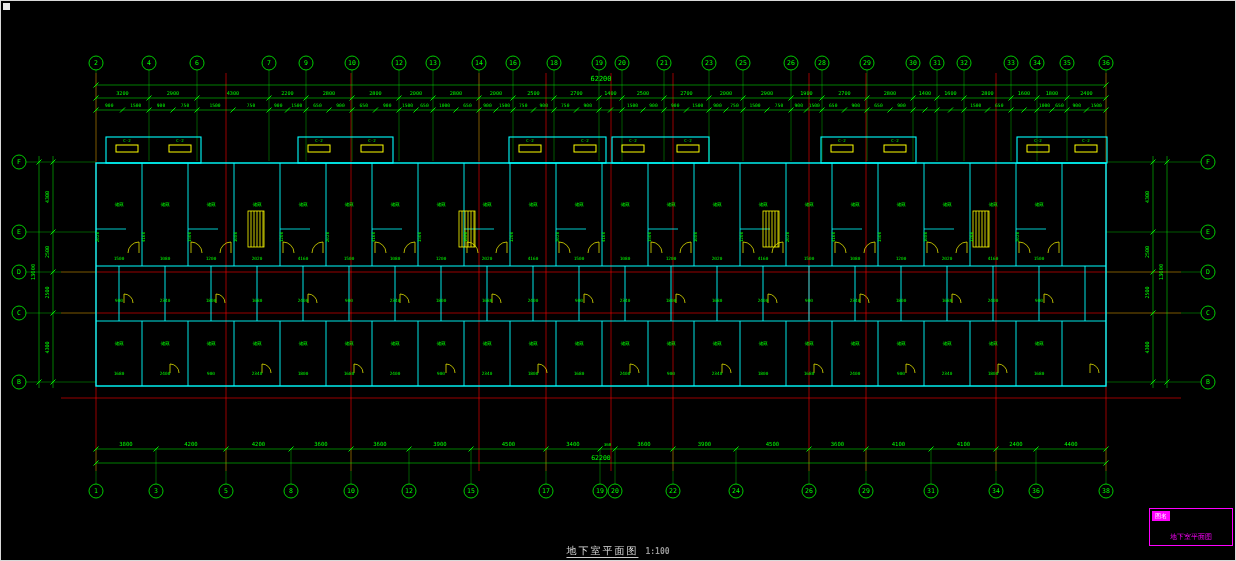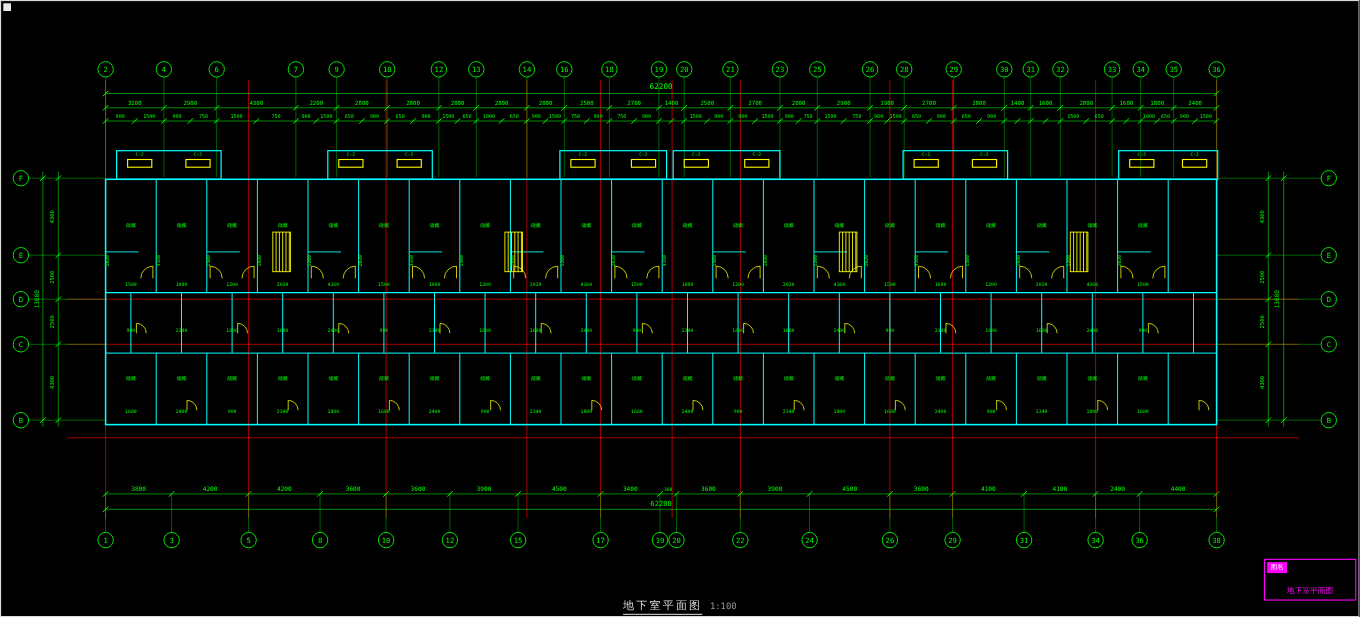--- a/index.html
+++ b/index.html
@@ -5,21 +5,21 @@
   html,body{margin:0;padding:0;background:#000;}
   .stage{position:relative;width:1236px;height:561px;background:#000;overflow:hidden;
          box-sizing:border-box;border:1px solid #d9d9d9;
          font-family:"DejaVu Sans Mono","Liberation Mono",monospace;}
   svg{position:absolute;left:0;top:0;}
   svg text{font-family:"DejaVu Sans Mono","Liberation Mono",monospace;}
   .corner-marker{position:absolute;left:2px;top:2px;width:7px;height:7px;background:#e8e8e8;}
   .plan-title{position:absolute;left:50%;bottom:2px;transform:translateX(-50%);
               color:#dddddd;font-size:10px;white-space:nowrap;}
   .plan-title .t{border-bottom:1px solid #cccccc;padding-bottom:1px;letter-spacing:2px;}
-  .plan-title .s{color:#999999;font-size:8px;margin-left:7px;}
+  .plan-title .s{color:#999999;font-size:8px;margin-left:7px;font-weight:bold;}
   .tblock{position:absolute;left:1148px;top:507px;width:84px;height:38px;
           border:1px solid #ff00ff;box-sizing:border-box;}
   .tblock .chip{position:absolute;top:2px;left:2px;background:#ff00ff;color:#ffffff;
                 font-size:6px;line-height:8px;padding:1px 3px;}
   .tblock .tb-text{position:absolute;bottom:3px;left:0;width:100%;text-align:center;
                    color:#ff00ff;font-size:7px;}
 </style>
 </head>
 <body>
 

